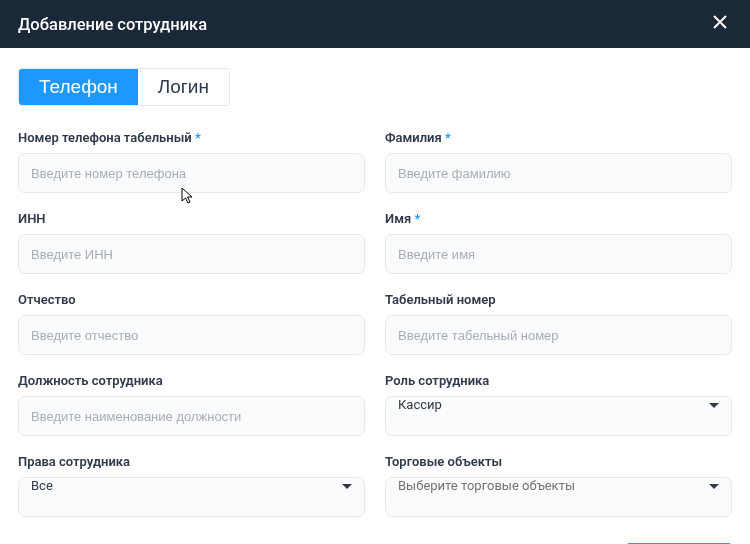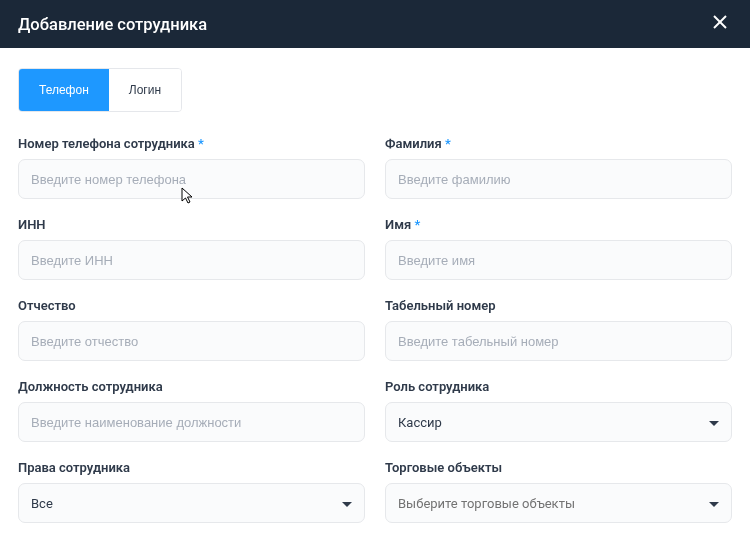--- a/index.html
+++ b/index.html
@@ -37,22 +37,22 @@
     padding: 20px 18px 16px 18px;
   }
   .tabs {
     display: inline-flex;
     border-radius: 4px;
     overflow: hidden;
     margin-bottom: 24px;
     border: 1px solid #e5e7eb;
   }
   .tab {
-    padding: 14px 20px;
-    font-size: 12px;
+    padding: 7px 20px;
+    font-size: 19px;
     font-weight: 500;
     cursor: pointer;
     background: #fff;
     color: #2f3a4a;
     border: none;
   }
   .tab.active {
     background: #1e98ff;
     color: #fff;
   }
@@ -78,21 +78,21 @@
     background: #fafbfc;
     border-radius: 7px;
     padding: 0 12px;
     font-size: 13px;
     color: #2f3a4a;
     outline: none;
   }
   .input::placeholder { color: #a6adb8; }
   .select {
     display: flex;
-    align-items: center;
+    align-items: flex-start;
     justify-content: space-between;
     cursor: pointer;
   }
   .select-value { font-size: 13px; color: #2f3a4a; }
   .select-placeholder { color: #737373; }
   .select .caret svg { fill: #2f3a4a; }
   .footer {
     display: flex;
     justify-content: flex-end;
     padding: 10px 18px 0 18px;
@@ -132,21 +132,21 @@
 <div class="body">
 
   <div class="tabs">
     <button class="tab active">Телефон</button>
     <button class="tab">Логин</button>
   </div>
 
   <div class="form-grid">
 
     <div class="field">
-      <label class="field-label"><span>Номер телефона сотрудника</span> <span class="req-star">*</span></label>
+      <label class="field-label"><span>Номер телефона табельный</span> <span class="req-star">*</span></label>
       <input class="input" placeholder="Введите номер телефона" style="">
     </div>
 
     <div class="field">
       <label class="field-label"><span>Фамилия</span> <span class="req-star">*</span></label>
       <input class="input" placeholder="Введите фамилию" style="">
     </div>
 
     <div class="field">
       <label class="field-label">ИНН</label>

